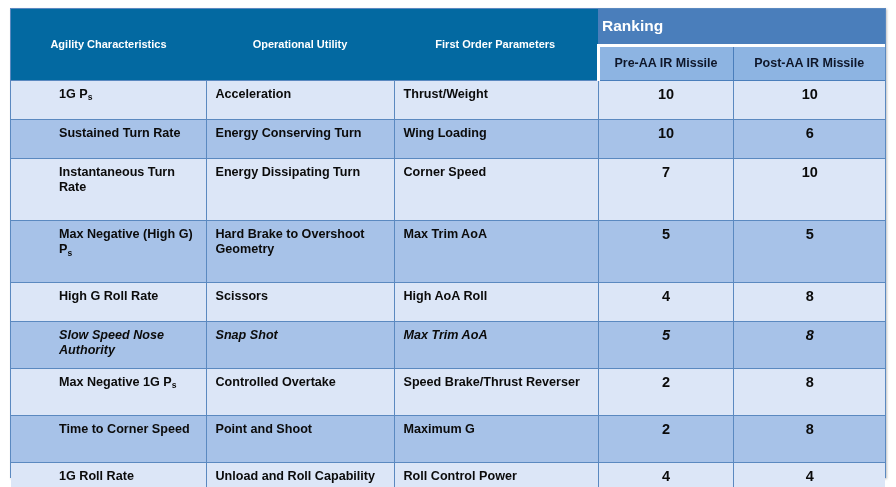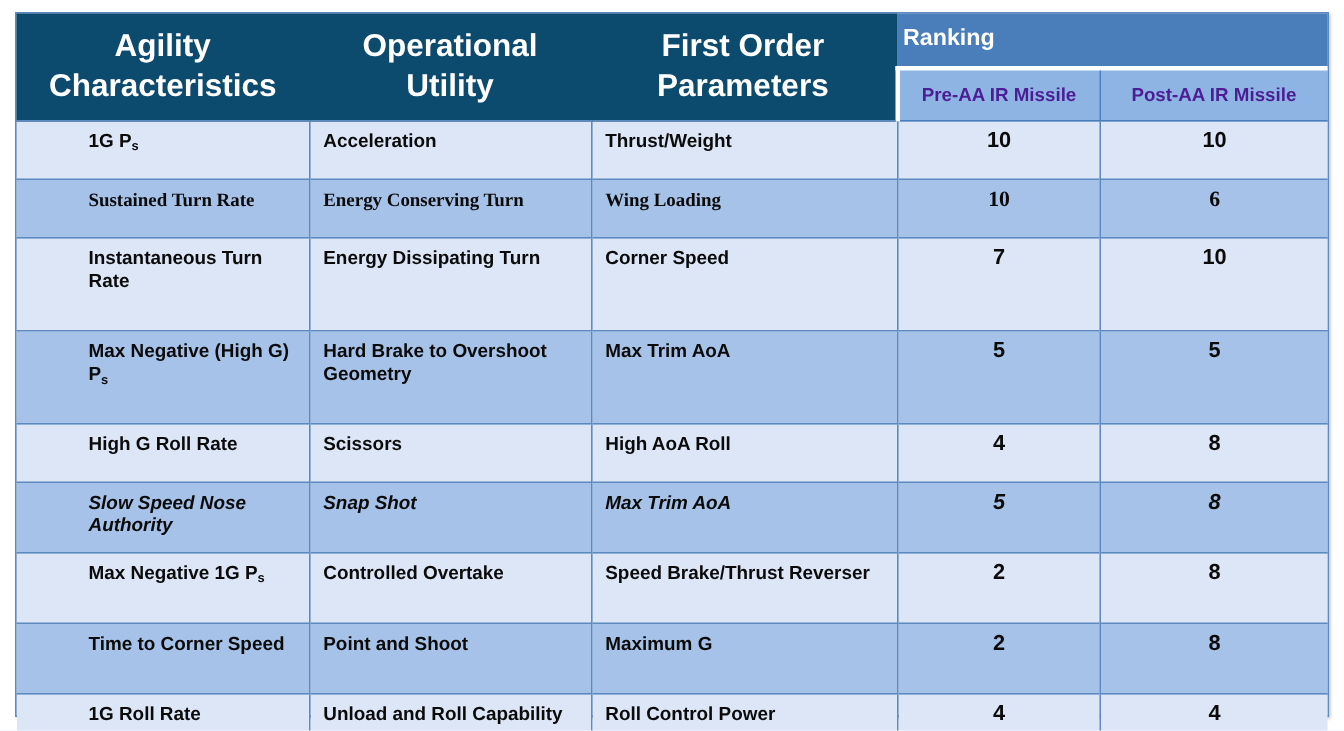--- a/index.html
+++ b/index.html
@@ -36,45 +36,45 @@
 
   table.grid {
     width: 100%;
     height: 100%;
     border-collapse: collapse;
     table-layout: fixed;
   }
 
   
   .hdr-main {
-    background: #0c4a6e;
+    background: #0369a1;
     color: #ffffff;
     font-weight: bold;
-    font-size: 21px;
+    font-size: 11px;
     text-align: center;
     vertical-align: middle;
     border: none;
     padding: 2px 4px;
     line-height: 1.25;
   }
   .hdr-main.topcell { height: 67px; }
   .hdr-rank-title {
     background: #4a7ebb;
     color: #ffffff;
     font-weight: bold;
     font-size: 15.5px;
     text-align: left;
     vertical-align: middle;
     border: none;
     height: 34px;
     padding: 0 4px;
   }
   .hdr-sub {
     background: #8db4e2;
-    color: #4c1d95;
+    color: #0f172a;
     font-weight: bold;
     font-size: 12.5px;
     text-align: center;
     vertical-align: middle;
     height: 33px;
     padding: 0 3px;
     border-left: 1px solid #4a7ebb;
     border-top: 3px solid #ffffff;
     border-bottom: 1px solid #4a7ebb;
   }
@@ -139,21 +139,21 @@
         </tr>
       </thead>
       <tbody id="tbody">
           <tr class="band-light" style="height: 39px;">
             <td class="cell firstcol"><span>1G P</span><sub>s</sub></td>
             <td class="cell">Acceleration</td>
             <td class="cell">Thrust/Weight</td>
             <td class="cell num">10</td>
             <td class="cell num">10</td>
           </tr>
-          <tr class="band-mid" style="height: 39px; font-family: Liberation Serif, serif;">
+          <tr class="band-mid" style="height: 39px;">
             <td class="cell firstcol"><span>Sustained Turn Rate</span></td>
             <td class="cell">Energy Conserving Turn</td>
             <td class="cell">Wing Loading</td>
             <td class="cell num">10</td>
             <td class="cell num">6</td>
           </tr>
           <tr class="band-light" style="height: 62px;">
             <td class="cell firstcol"><span>Instantaneous Turn Rate</span></td>
             <td class="cell">Energy Dissipating Turn</td>
             <td class="cell">Corner Speed</td>

